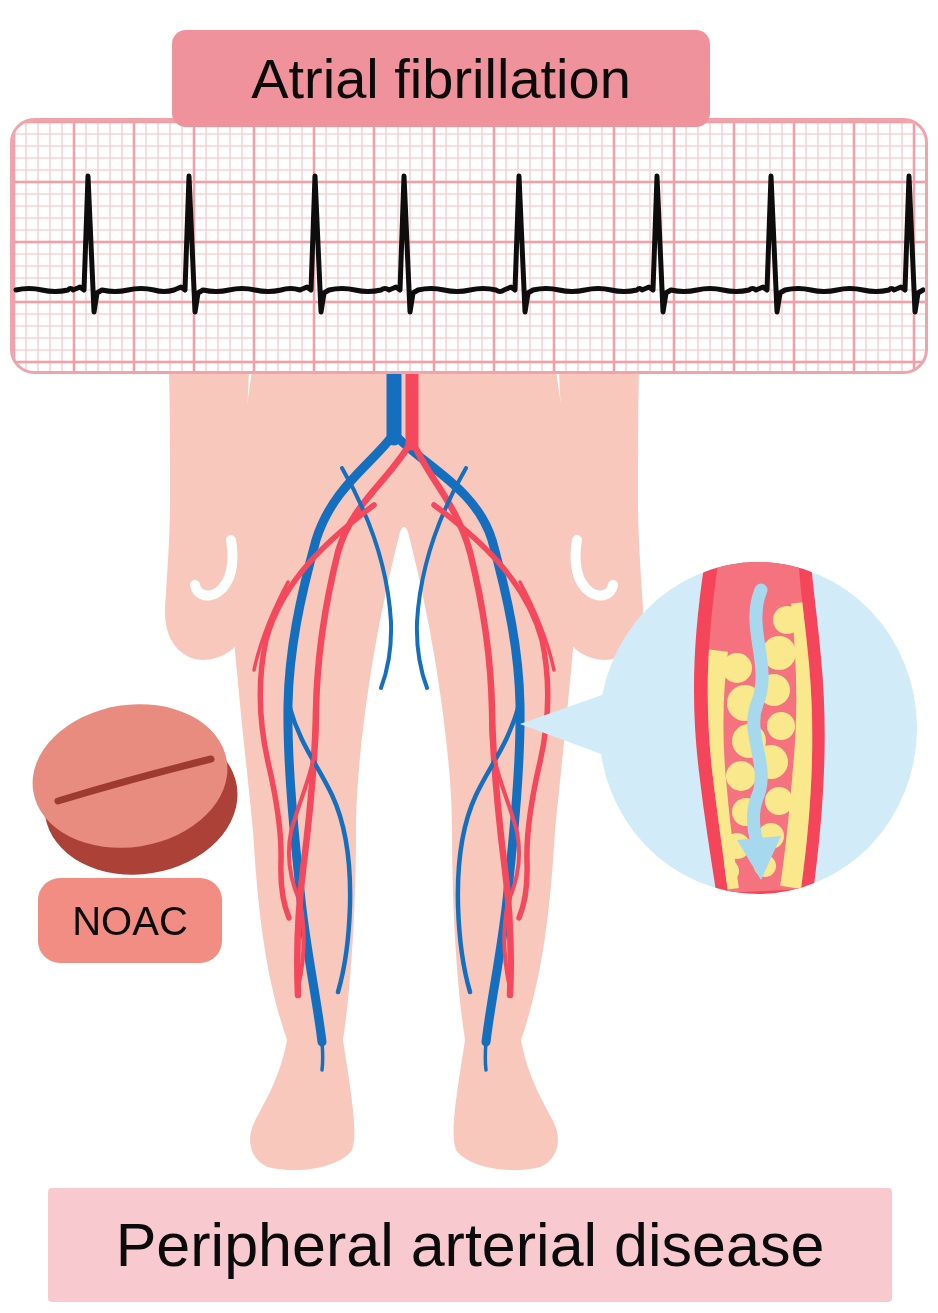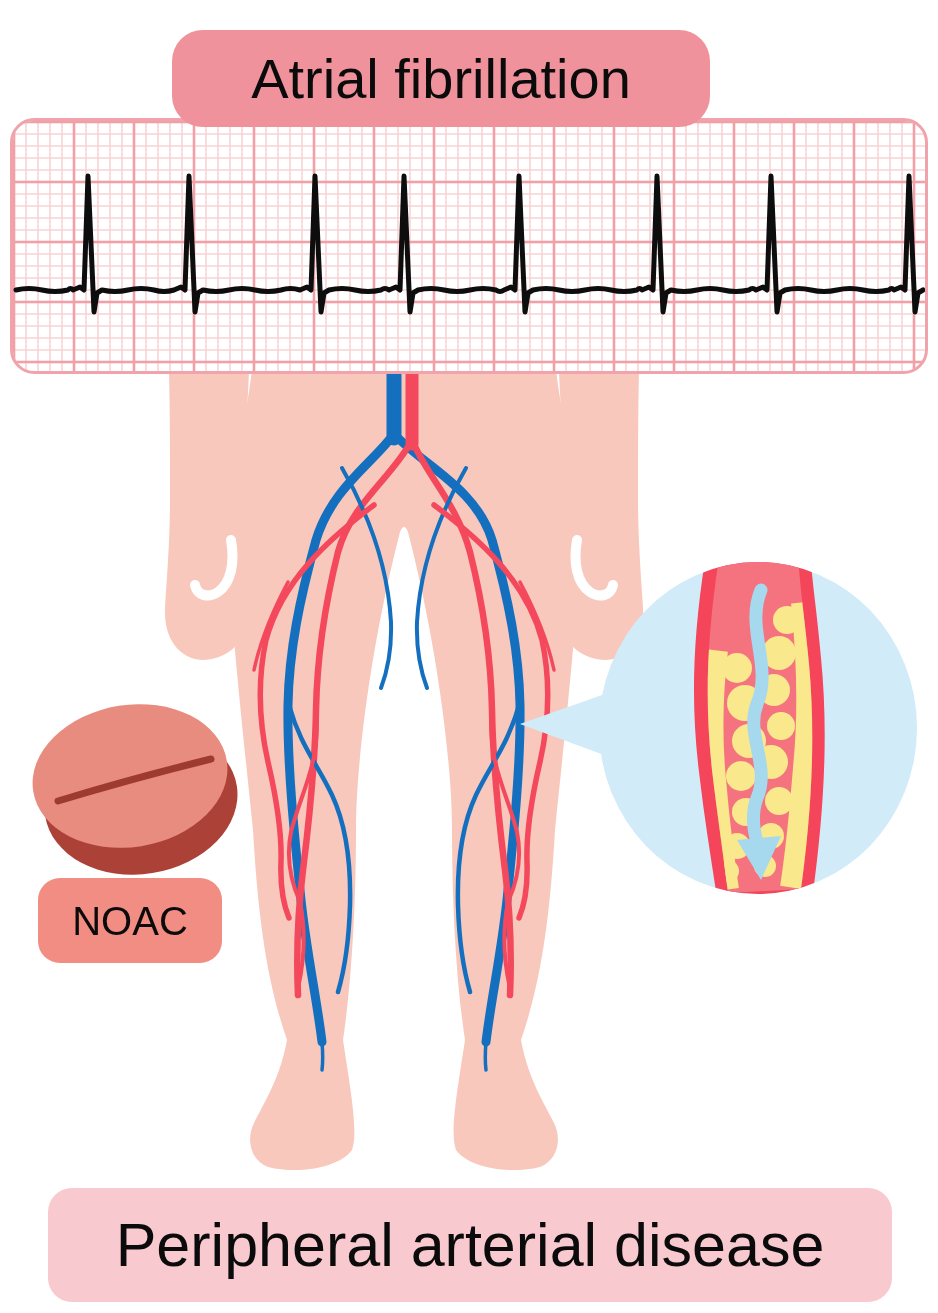--- a/index.html
+++ b/index.html
@@ -10,23 +10,23 @@
     --plaque-yellow:#FAE88D; --flow-arrow-blue:#A6D8EE;
     --pill-top:#E98C80; --pill-side:#AC4237; --pill-score:#9E3B31; --text-black:#0B0B0B;
   }
   html,body{margin:0;padding:0;background:#fff;}
   .stage{position:relative;width:938px;height:1313px;background:#fff;overflow:hidden;
          font-family:"Liberation Sans",sans-serif;}
   .stage svg{position:absolute;left:0;top:0;}
   .pill-label, .cap-label{position:absolute;display:flex;align-items:center;justify-content:center;
          color:var(--text-black);text-align:center;line-height:1;}
   .top-cap{left:172px;top:30px;width:538px;height:97px;background:var(--label-pink);
-         border-radius:31px;font-size:56px;font-weight:500;text-align:center;}
+         border-radius:14px;font-size:56px;font-weight:500;text-align:center;}
   .bottom-cap{left:48px;top:1188px;width:844px;height:114px;background:var(--label-light-pink);
-         border-radius:24px;font-size:61px;font-weight:500;}
+         border-radius:4px;font-size:61px;font-weight:500;}
   .noac-cap{left:38px;top:878px;width:184px;height:85px;background:var(--noac-salmon);
          border-radius:22px;font-size:40px;font-weight:500;}
   
   .f-skin{fill:var(--skin);} .f-white{fill:#fff;} .f-mag{fill:var(--magnifier-bg);}
   .f-wall{fill:var(--vessel-wall-red);} .f-inner{fill:var(--vessel-inner-pink);}
   .f-plq{fill:var(--plaque-yellow);} .s-plq{stroke:var(--plaque-yellow);fill:none;}
   .f-flow{fill:var(--flow-arrow-blue);} .s-flow{stroke:var(--flow-arrow-blue);fill:none;}
   .f-pilltop{fill:var(--pill-top);} .f-pillside{fill:var(--pill-side);}
   .s-score{stroke:var(--pill-score);fill:none;}
   .s-vein{stroke:var(--vein-blue);fill:none;stroke-linecap:round;}

